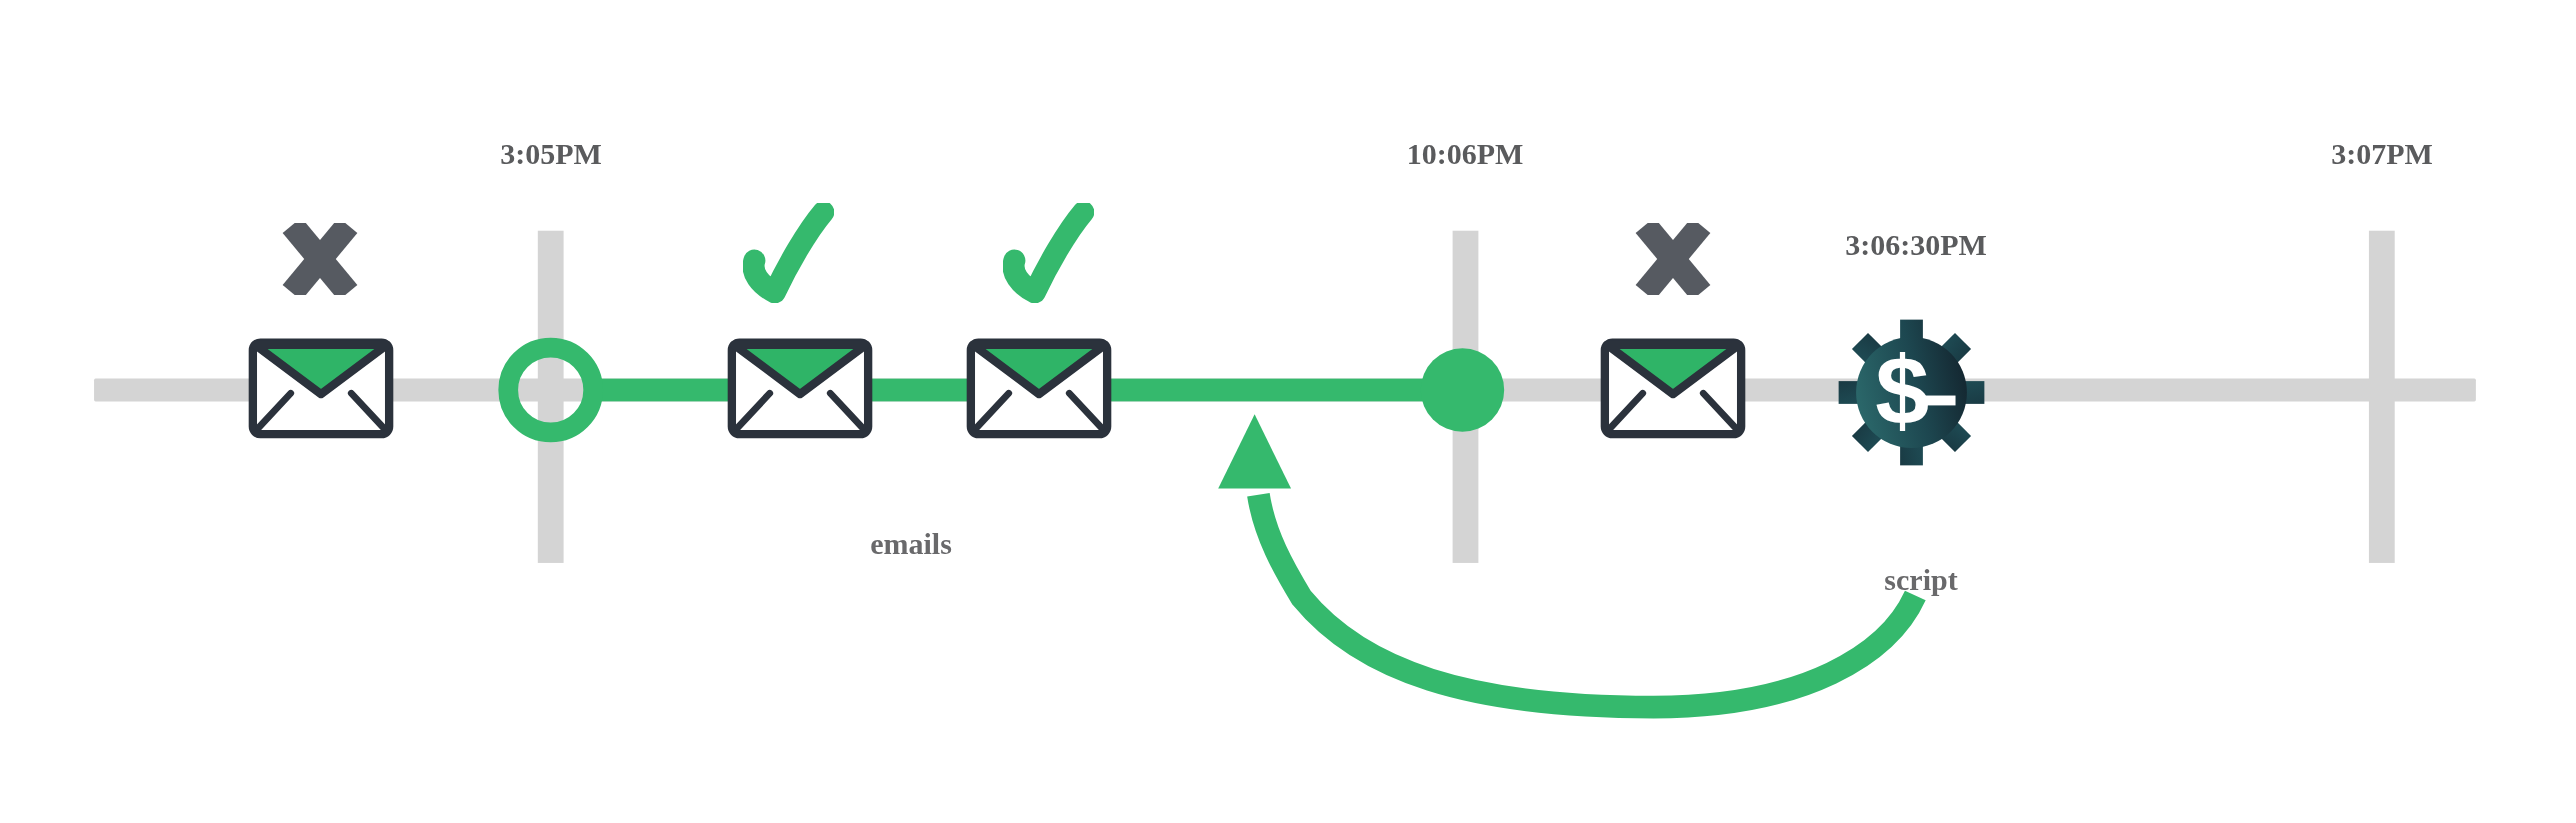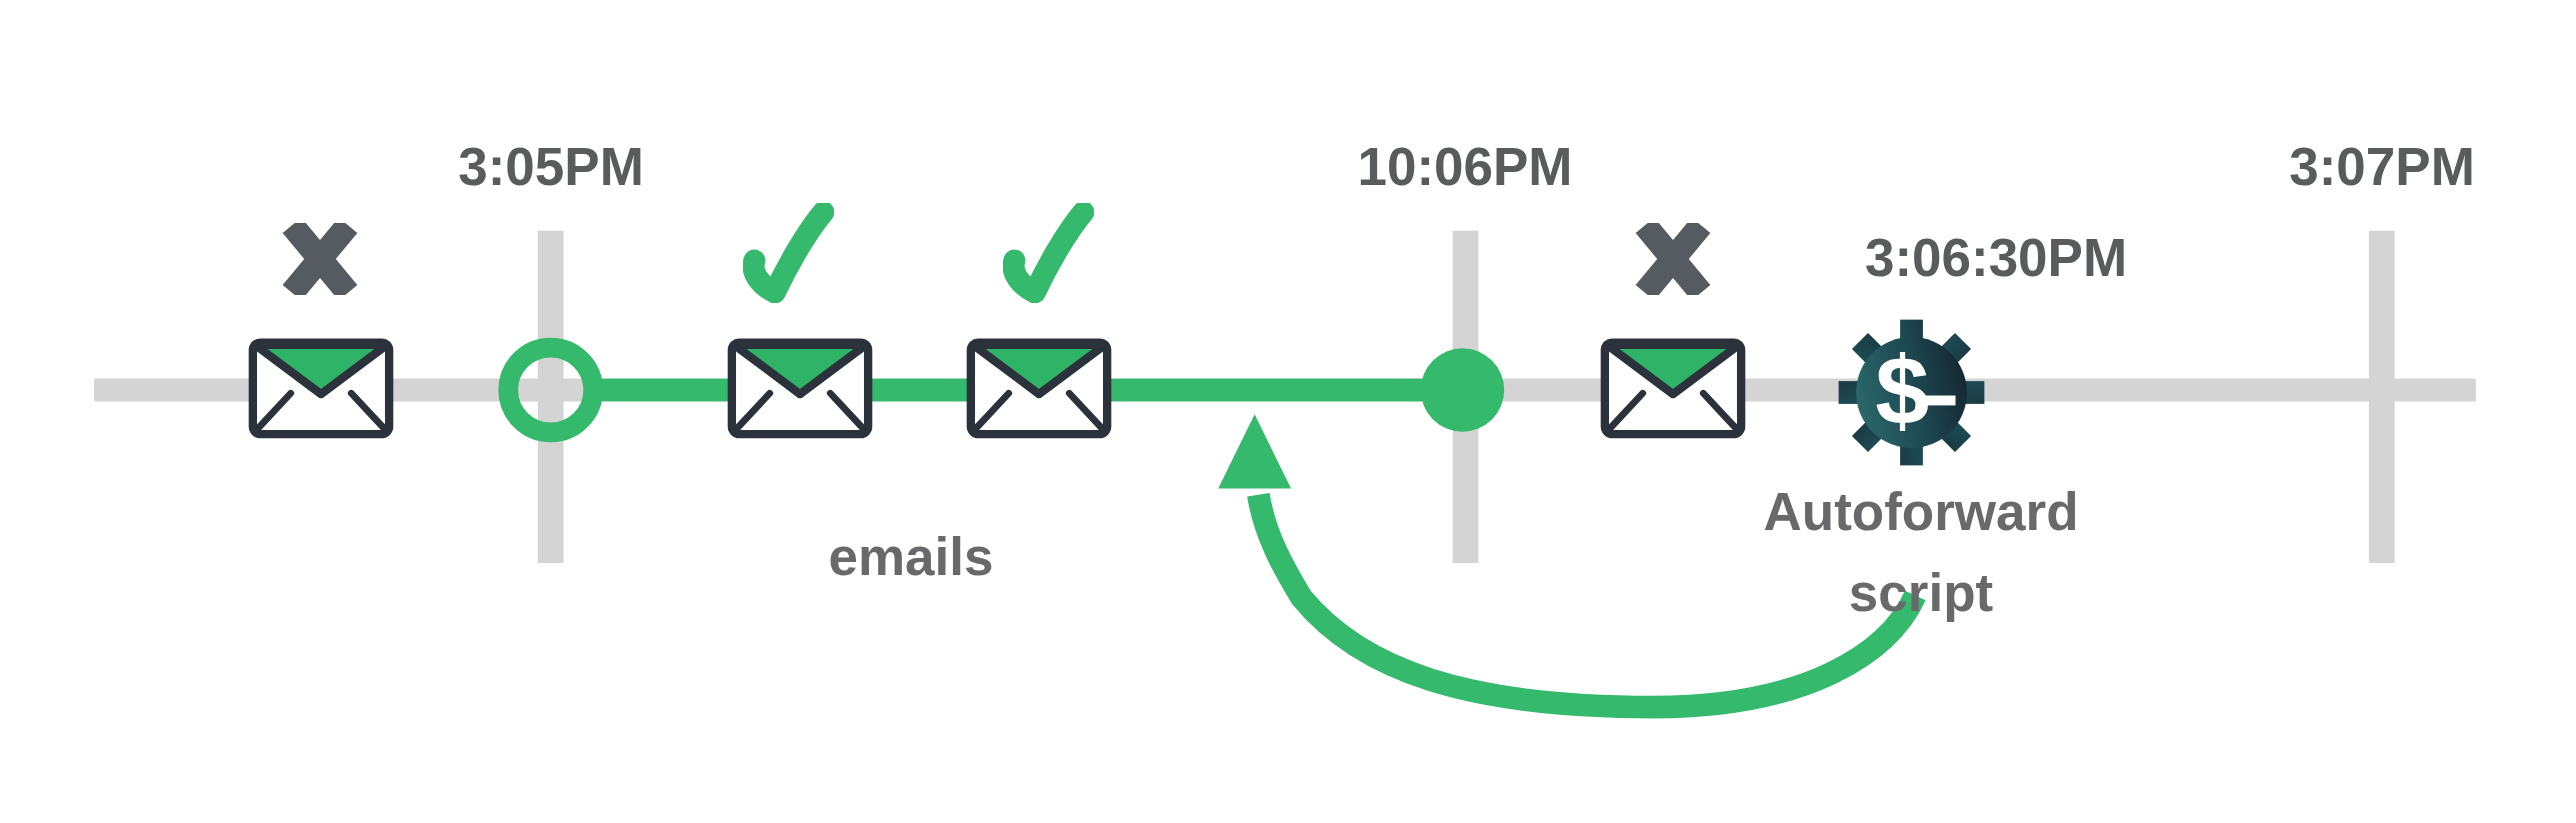--- a/index.html
+++ b/index.html
@@ -9,23 +9,24 @@
     height:824px;
     background:var(--white,#fff);
     overflow:hidden;
     font-family:"Liberation Sans", sans-serif;
   }
   .layer{position:absolute;left:0;top:0;}
   .lbl{
     position:absolute;
     transform:translateX(-50%);
     font-weight:bold;
-    font-size:53px;
+    font-size:30px;
     line-height:1.15;
     white-space:nowrap;
+    font-family:Liberation Serif, serif;
   }
   .t-label{color:var(--time_text,#5a5b5d);}
   .c-label{color:var(--caption_text,#69696b);}
   .gray-fill{fill:var(--line_gray,#d4d4d4);}
   .green-fill{fill:var(--green,#35b96d);}
   .green-stroke{stroke:var(--green,#35b96d);fill:none;}
   .x-stroke{stroke:var(--x_mark,#565a61);fill:none;}
   .env-body{fill:var(--white,#fff);stroke:var(--outline_dark,#2b323c);}
   .env-flap{fill:var(--flap_green,#2fb467);stroke:var(--outline_dark,#2b323c);}
   .env-line{stroke:var(--outline_dark,#2b323c);fill:none;}
@@ -123,20 +124,19 @@
       <rect x="95" y="14" width="30" height="44" transform="rotate(315 110 110)"></rect>
       <circle cx="110" cy="110" r="73"></circle>
     </g>
     <text class="gear-text white-fill" x="98" y="151" font-size="128" text-anchor="middle">$</text>
     <rect class="white-fill" x="124" y="114" width="44" height="13"></rect>
   </svg>
 
   <div class="lbl t-label" style="left:551px;top:137px;">3:05PM</div>
   <div class="lbl t-label" style="left:1465px;top:137px;">10:06PM</div>
   <div class="lbl t-label" style="left:2382px;top:137px;">3:07PM</div>
-  <div class="lbl t-label" style="left:1996px;top:228px;">3:06:30PM</div>
+  <div class="lbl t-label" style="left:1916px;top:228px;">3:06:30PM</div>
 
   <div class="lbl c-label" style="left:911px;top:527px;">emails</div>
-  <div class="lbl c-label" style="left:1921px;top:482px;">Autoforward</div>
   <div class="lbl c-label" style="left:1921px;top:563px;">script</div>
 
 </div>
 
 
 </body></html>

